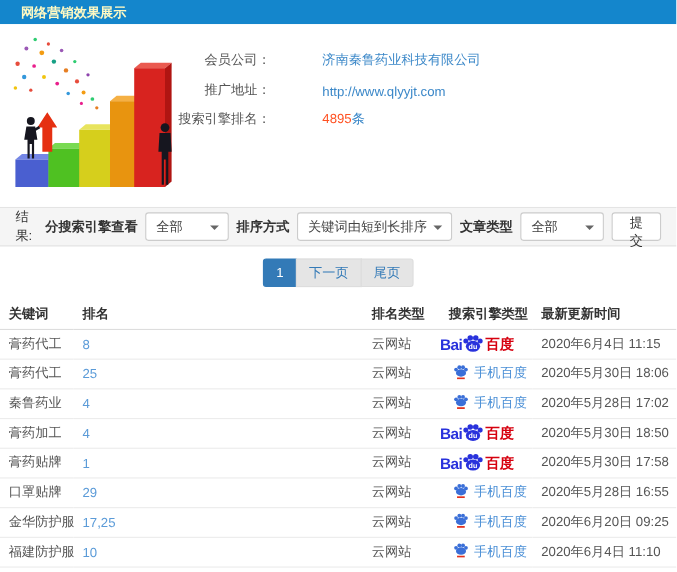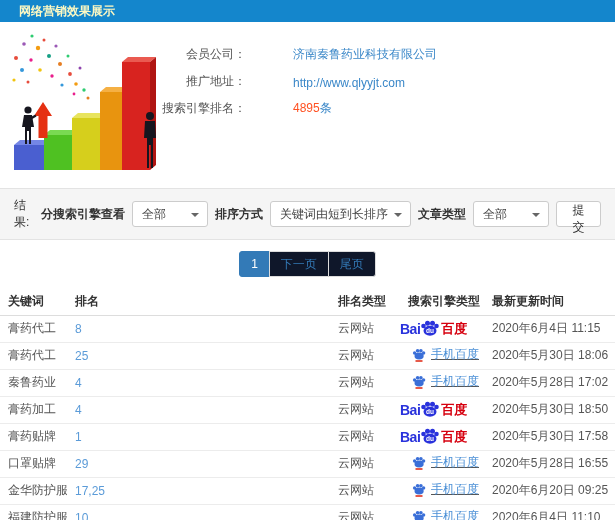--- a/index.html
+++ b/index.html
@@ -15,55 +15,55 @@
   .illus { position:absolute; left:4px; top:8px; }
   .info { position:absolute; left:158px; top:14px; }
   .info-row { height:27px; display:flex; align-items:flex-end;gap:36px; }
   .info-label { width:88px; text-align:right; color:#555; }
   .info-value { margin-left:11px; color:#555; }
   .link { color:#3a87c8; text-decoration:none; cursor:pointer; }
   .hl-num { color:#ff5122; }
   .hl-suffix { color:#3a87c8; }
 
   
-  .result-bar { height:52px; background:#f5f5f5; border-top:1px solid #e3e3e3;
+  .result-bar { height:36px; background:#f5f5f5; border-top:1px solid #e3e3e3;
     border-bottom:1px solid #e3e3e3; display:flex; align-items:center; padding:0 14px; }
   .result-label { color:#333; }
   .filters { margin-left:auto; display:flex; align-items:center; gap:7px; }
   .flabel { font-weight:bold; color:#333; white-space:nowrap; }
   .selbox { position:relative; background:#fff; border:1px solid #ccc; border-radius:3px;
     height:26px; line-height:24px; padding:0 22px 0 9px; color:#444; cursor:pointer; white-space:nowrap; }
   .selbox::after { content:""; position:absolute; right:8px; top:11px; border:4px solid transparent;
     border-top-color:#666; }
   .sel-small { min-width:76px; }
   .btn-submit { height:26px; background:#fff; border:1px solid #ccc; border-radius:3px;
     color:#333; padding:0 12px; font-size:12px; cursor:pointer; font-family:inherit; }
 
   
   .pager { text-align:center; padding:11px 0; }
   .pg { display:inline-block; height:26px; line-height:24px; border:1px solid #ddd;
-    background:#0f172a; color:#337ab7; padding:0 11px; margin-left:-1px; cursor:pointer; vertical-align:middle; }
+    background:#e5e5e5; color:#337ab7; padding:0 11px; margin-left:-1px; cursor:pointer; vertical-align:middle; }
   .pg-first { border-radius:3px 0 0 3px; margin-left:0; }
   .pg-last { border-radius:0 3px 3px 0; }
   .pg-active { background:#337ab7; border-color:#337ab7; color:#fff; }
 
   
   table { width:615px; border-collapse:collapse; table-layout:fixed; }
   th { height:27px; text-align:left; color:#333; font-weight:bold; font-size:12px;
     padding:0 0 0 8px; border-bottom:1px solid #ddd; }
   td { height:27px; font-size:12px; color:#555; padding:0 0 0 8px;
     border-bottom:1px solid #ececec; white-space:nowrap; overflow:hidden; }
   .rank-link { color:#5b9bd8; cursor:pointer; text-decoration:none; }
   .td-engine { padding-left:0; }
 
   
   .bd-pc { display:inline-flex; align-items:center; font-weight:800; line-height:1; }
   .bd-bai { color:#2932dc; font-size:14px; letter-spacing:-0.5px; }
   .bd-cn { color:#d6000f; font-size:13px; margin-left:1px; }
-  .bd-m { display:inline-flex; align-items:center; gap:5px; margin-left:12px;text-decoration:underline; }
+  .bd-m { display:inline-flex; gap:5px; margin-left:12px; }
   .bd-m-label { color:#4a8fd6; }
 </style>
 </head>
 <body>
 
 <div class="topbar">网络营销效果展示</div>
 
 <div class="summary">
 
   <svg class="illus" width="172" height="148" viewBox="0 0 172 148">

